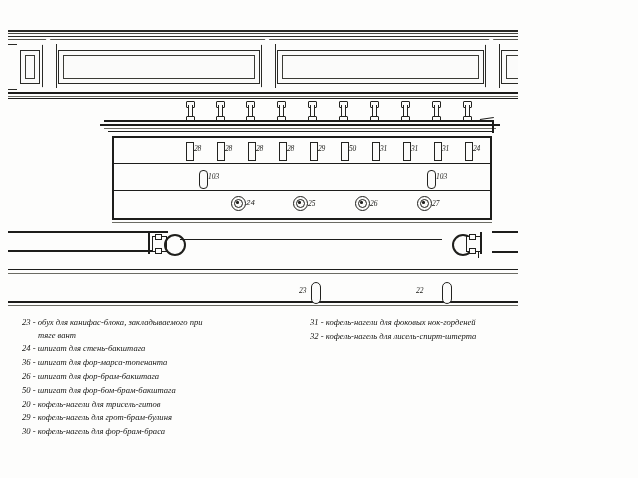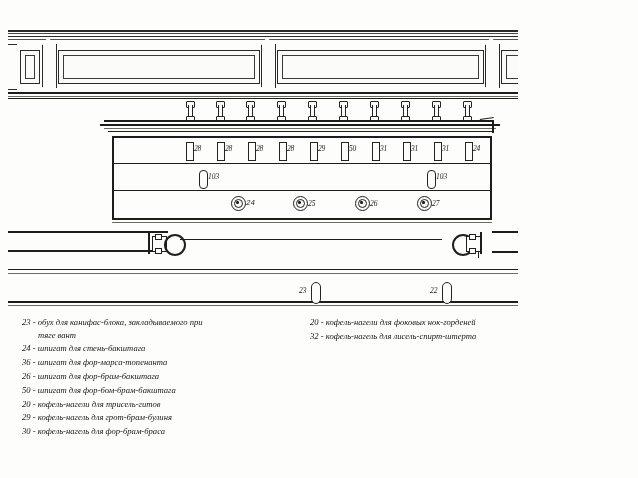--- a/index.html
+++ b/index.html
@@ -257,21 +257,21 @@
           <span></span>
           <i></i>
         </div>
       <div class="ink" style="left:480px;top:232px;width:1.6px;height:22px;"></div>
     </div>
 
     <div>
       <div class="ovallabel" style="left:299px;top:286px;">23</div>
       <div class="oval" style="left:311px;top:282px;"></div>
 
-      <div class="ovallabel" style="left:430px;top:286px;">22</div>
+      <div class="ovallabel" style="left:416px;top:286px;">22</div>
       <div class="oval" style="left:442px;top:282px;"></div>
     </div>
 
   </div>
 
   <div class="legend">
 
     <div class="legcol left">
       <div class="legitem">
         <span>23 - обух для канифас-блока, закладываемого при</span>
@@ -295,21 +295,21 @@
       <div class="legitem">
         <span>29 - кофель-нагель для грот-брам-булиня</span>
       </div>
       <div class="legitem">
         <span>30 - кофель-нагель для фор-брам-браса</span>
       </div>
     </div>
 
     <div class="legcol right">
       <div class="legitem">
-        <span>20 - кофель-нагели для фоковых нок-горденей</span>
+        <span>31 - кофель-нагели для фоковых нок-горденей</span>
       </div>
       <div class="legitem">
         <span>32 - кофель-нагель для лисель-спирт-штерта</span>
       </div>
     </div>
 
   </div>
 
 </div>
 

